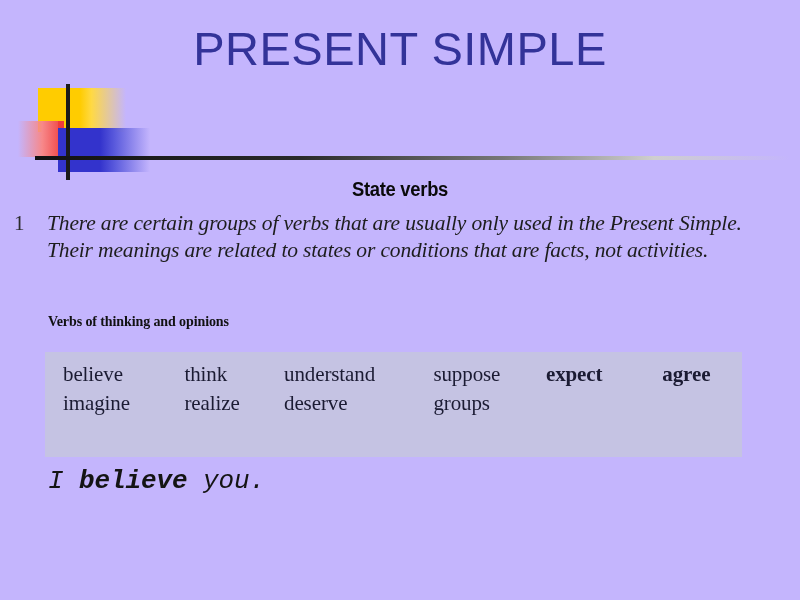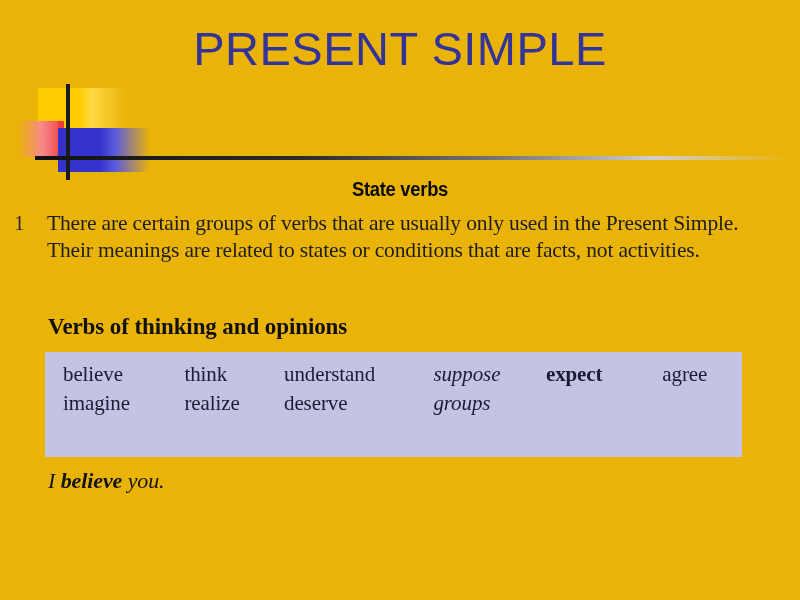--- a/index.html
+++ b/index.html
@@ -12,21 +12,21 @@
     height: 600px;
     position: relative;
     overflow: hidden;
     font-family: "Liberation Serif", serif;
     -webkit-font-smoothing: antialiased;
   }
 
   .slide {
     position: absolute;
     inset: 0;
-    background: #eab308;
+    background: #c4b5fd;
   }
 
   
   .slide-title {
     position: absolute;
     left: 0;
     right: 0;
     top: 22px;
     text-align: center;
     font-family: "Liberation Sans", sans-serif;
@@ -149,29 +149,30 @@
     padding-left: 4px;
     box-sizing: border-box;
   }
   .intro-text {
     flex: 1 1 auto;
     font-family: "Liberation Serif", serif;
     font-size: 21.5px;
     line-height: 27px;
     color: #1d1d1d;
     letter-spacing: -0.15px;
+    font-style: italic;
   }
 
   .group-heading {
     position: absolute;
     left: 48px;
     top: 314px;
     font-family: "Liberation Serif", serif;
     font-weight: bold;
-    font-size: 23px;
+    font-size: 14px;
     color: #111111;
     letter-spacing: -0.1px;
     white-space: nowrap;
   }
 
   
   .verb-box {
     position: absolute;
     left: 45px;
     top: 352px;
@@ -191,35 +192,35 @@
     line-height: 29px;
     color: #1b1b33;
     padding: 0;
     vertical-align: top;
     white-space: nowrap;
     letter-spacing: -0.1px;
   }
   .vcol-0 { width: 122px; }
   .vcol-1 { width: 100px; }
   .vcol-2 { width: 150px; }
-  .vcol-3 { width: 113px; font-style: italic; }
+  .vcol-3 { width: 113px; }
   .vcol-4 { width: 117px; font-weight: bold; }
-  .vcol-5 { width: 80px; }
+  .vcol-5 { width: 80px; font-weight: bold; }
 
   
   .examples {
     position: absolute;
     left: 48px;
     top: 466px;
     width: 700px;
   }
   .example-line {
-    font-family: Liberation Serif, serif;
+    font-family: Liberation Mono, monospace;
     font-style: italic;
-    font-size: 22px;
+    font-size: 26px;
     line-height: 30px;
     color: #141414;
     white-space: nowrap;
     letter-spacing: -0.1px;
   }
   .example-line b {
     font-weight: bold;
     font-style: italic;
   }
 </style>

